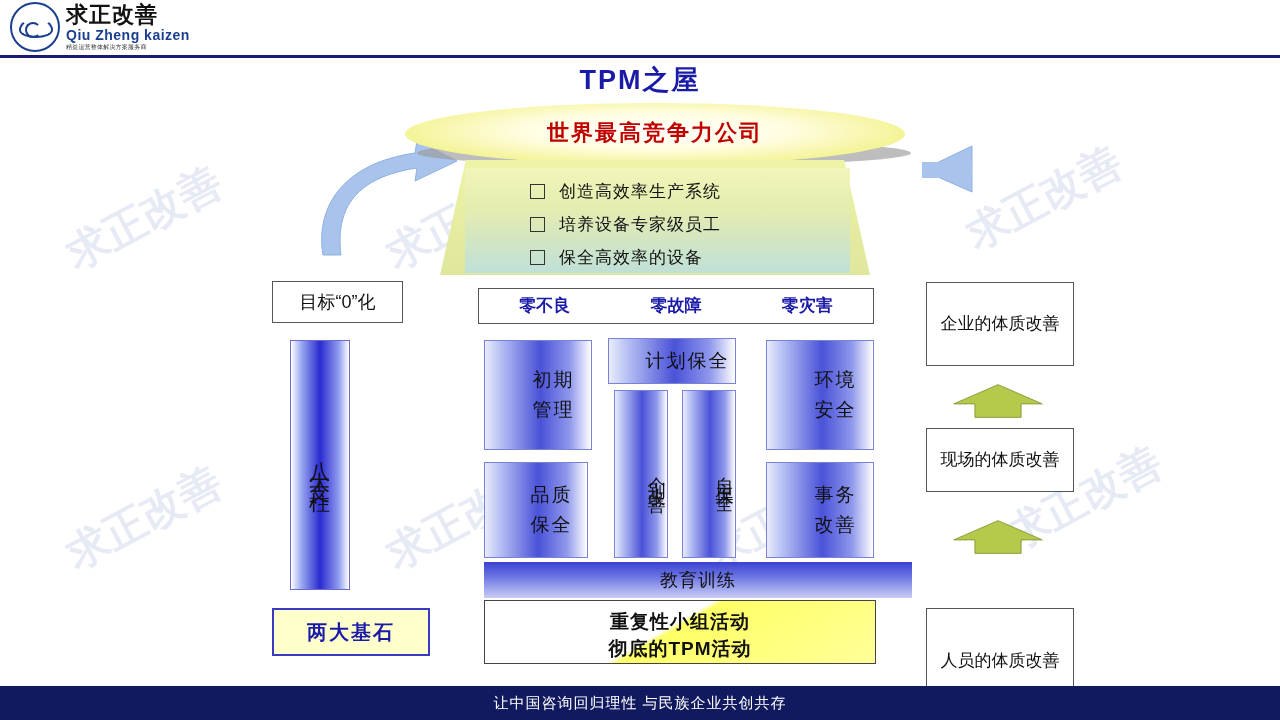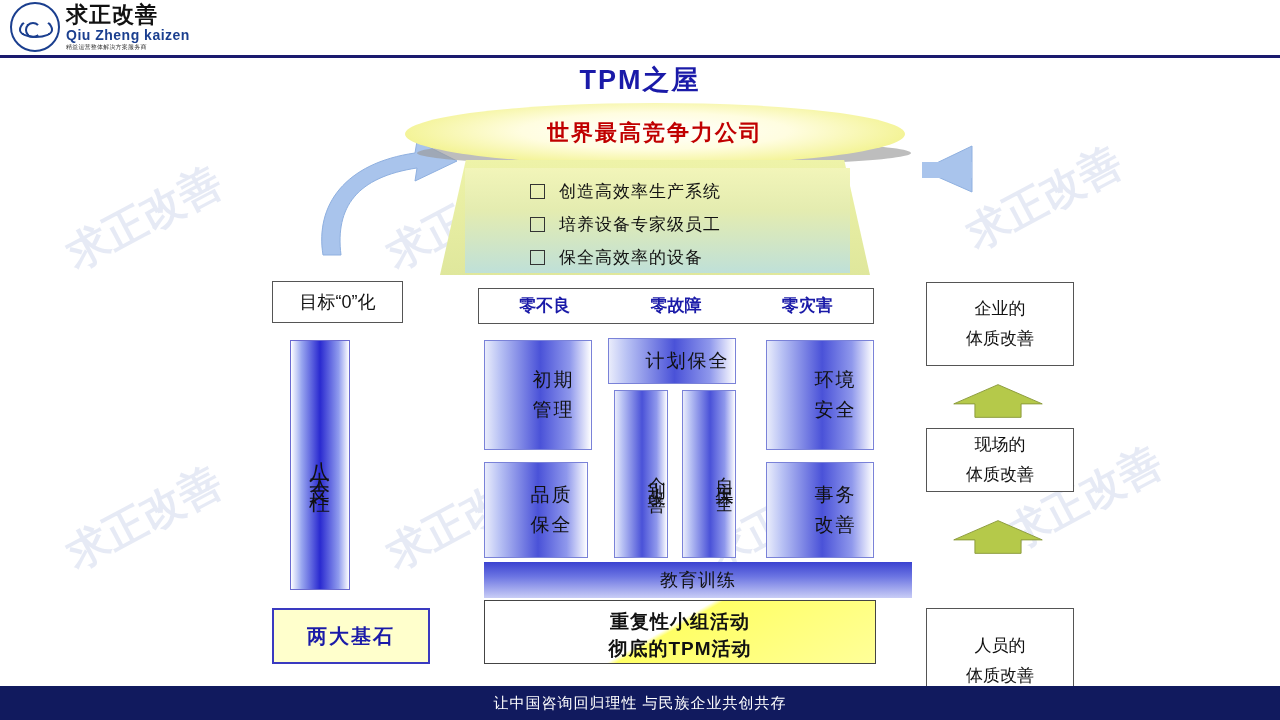--- a/index.html
+++ b/index.html
@@ -45,21 +45,21 @@
   
   .box{position:absolute;box-sizing:border-box;}
   .plain-box{background:#fff;border:1px solid #555;}
   .center-text{display:flex;align-items:center;justify-content:center;text-align:center;}
 
   .goal-box{left:272px;top:281px;width:131px;height:42px;font-size:18px;color:#111;}
   .pillar{left:290px;top:340px;width:60px;height:250px;
      background:linear-gradient(90deg,#ffffff 0%,#9aa8f0 18%,#2a2ad0 50%,#8f9bee 82%,#ffffff 100%);
      border:1px solid #6a6ad0;display:flex;align-items:center;justify-content:center;}
   .pillar-label{writing-mode:vertical-rl;font-size:21px;color:#111;letter-spacing:10px;line-height:1;}
-  .stone-box{left:272px;top:608px;width:158px;height:56px;border:2px solid #3a3ac0;background:#ffffcc;
+  .stone-box{left:272px;top:608px;width:158px;height:48px;border:2px solid #3a3ac0;background:#ffffcc;
      display:flex;align-items:center;justify-content:center;font-size:20px;font-weight:bold;color:#1a1aa8;letter-spacing:2px;}
 
   
   .zerobar{left:478px;top:288px;width:396px;height:36px;border:1px solid #555;background:#fff;display:flex;}
   .zerobar span{flex:1;text-align:center;font-size:17px;color:#1a1aa8;font-weight:bold;line-height:34px;}
 
   .grad-blue{background:linear-gradient(90deg,#e9ecfb 0%,#b9c2f4 14%,#4a52d8 52%,#8f98ec 80%,#ffffff 100%);}
   .pil{border:1px solid #7a82d8;display:flex;flex-direction:column;align-items:center;justify-content:center;color:#111;padding-left:31px;}
   .pil .ln{font-size:19px;line-height:30px;letter-spacing:2px;}
   .vpil .ln{writing-mode:vertical-rl;font-size:18px;letter-spacing:6px;line-height:1;}
@@ -67,21 +67,21 @@
   .edu{left:484px;top:562px;width:428px;height:36px;
       background:linear-gradient(180deg,#3a42d0 0%,#6b74e2 40%,#c9cdf6 100%);
       display:flex;align-items:center;justify-content:center;font-size:18px;color:#111;letter-spacing:1px;}
 
   .base{left:484px;top:600px;width:390px;height:62px;border:1px solid #444;
       background:linear-gradient(150deg,#ffffff 0%,#ffffff 46%,#ffff66 48%,#ffff99 100%);position:absolute;}
   .base-t1{position:absolute;left:0;top:8px;width:390px;text-align:center;font-size:19px;font-weight:bold;color:#111;letter-spacing:1px;}
   .base-t2{position:absolute;left:0;top:35px;width:390px;text-align:center;font-size:19px;font-weight:bold;color:#111;letter-spacing:1px;}
 
   
-  .rbox{width:148px;border:1px solid #555;background:#fff;display:flex;flex-direction:column;align-items:center;justify-content:center;font-size:17px;color:#111;line-height:30px;}
+  .rbox{width:148px;border:1px solid #555;background:#fff;display:flex;flex-direction:row;align-items:center;justify-content:center;font-size:17px;color:#111;line-height:30px;}
   .up-arrow{position:absolute;width:100px;height:38px;}
 </style>
 </head>
 <body>
 
 <div class="wm" style="left:60px;top:190px;">求正改善</div>
 <div class="wm" style="left:60px;top:490px;">求正改善</div>
 <div class="wm" style="left:380px;top:190px;">求正改善</div>
 <div class="wm" style="left:380px;top:490px;">求正改善</div>
 <div class="wm" style="left:700px;top:490px;">求正改善</div>

